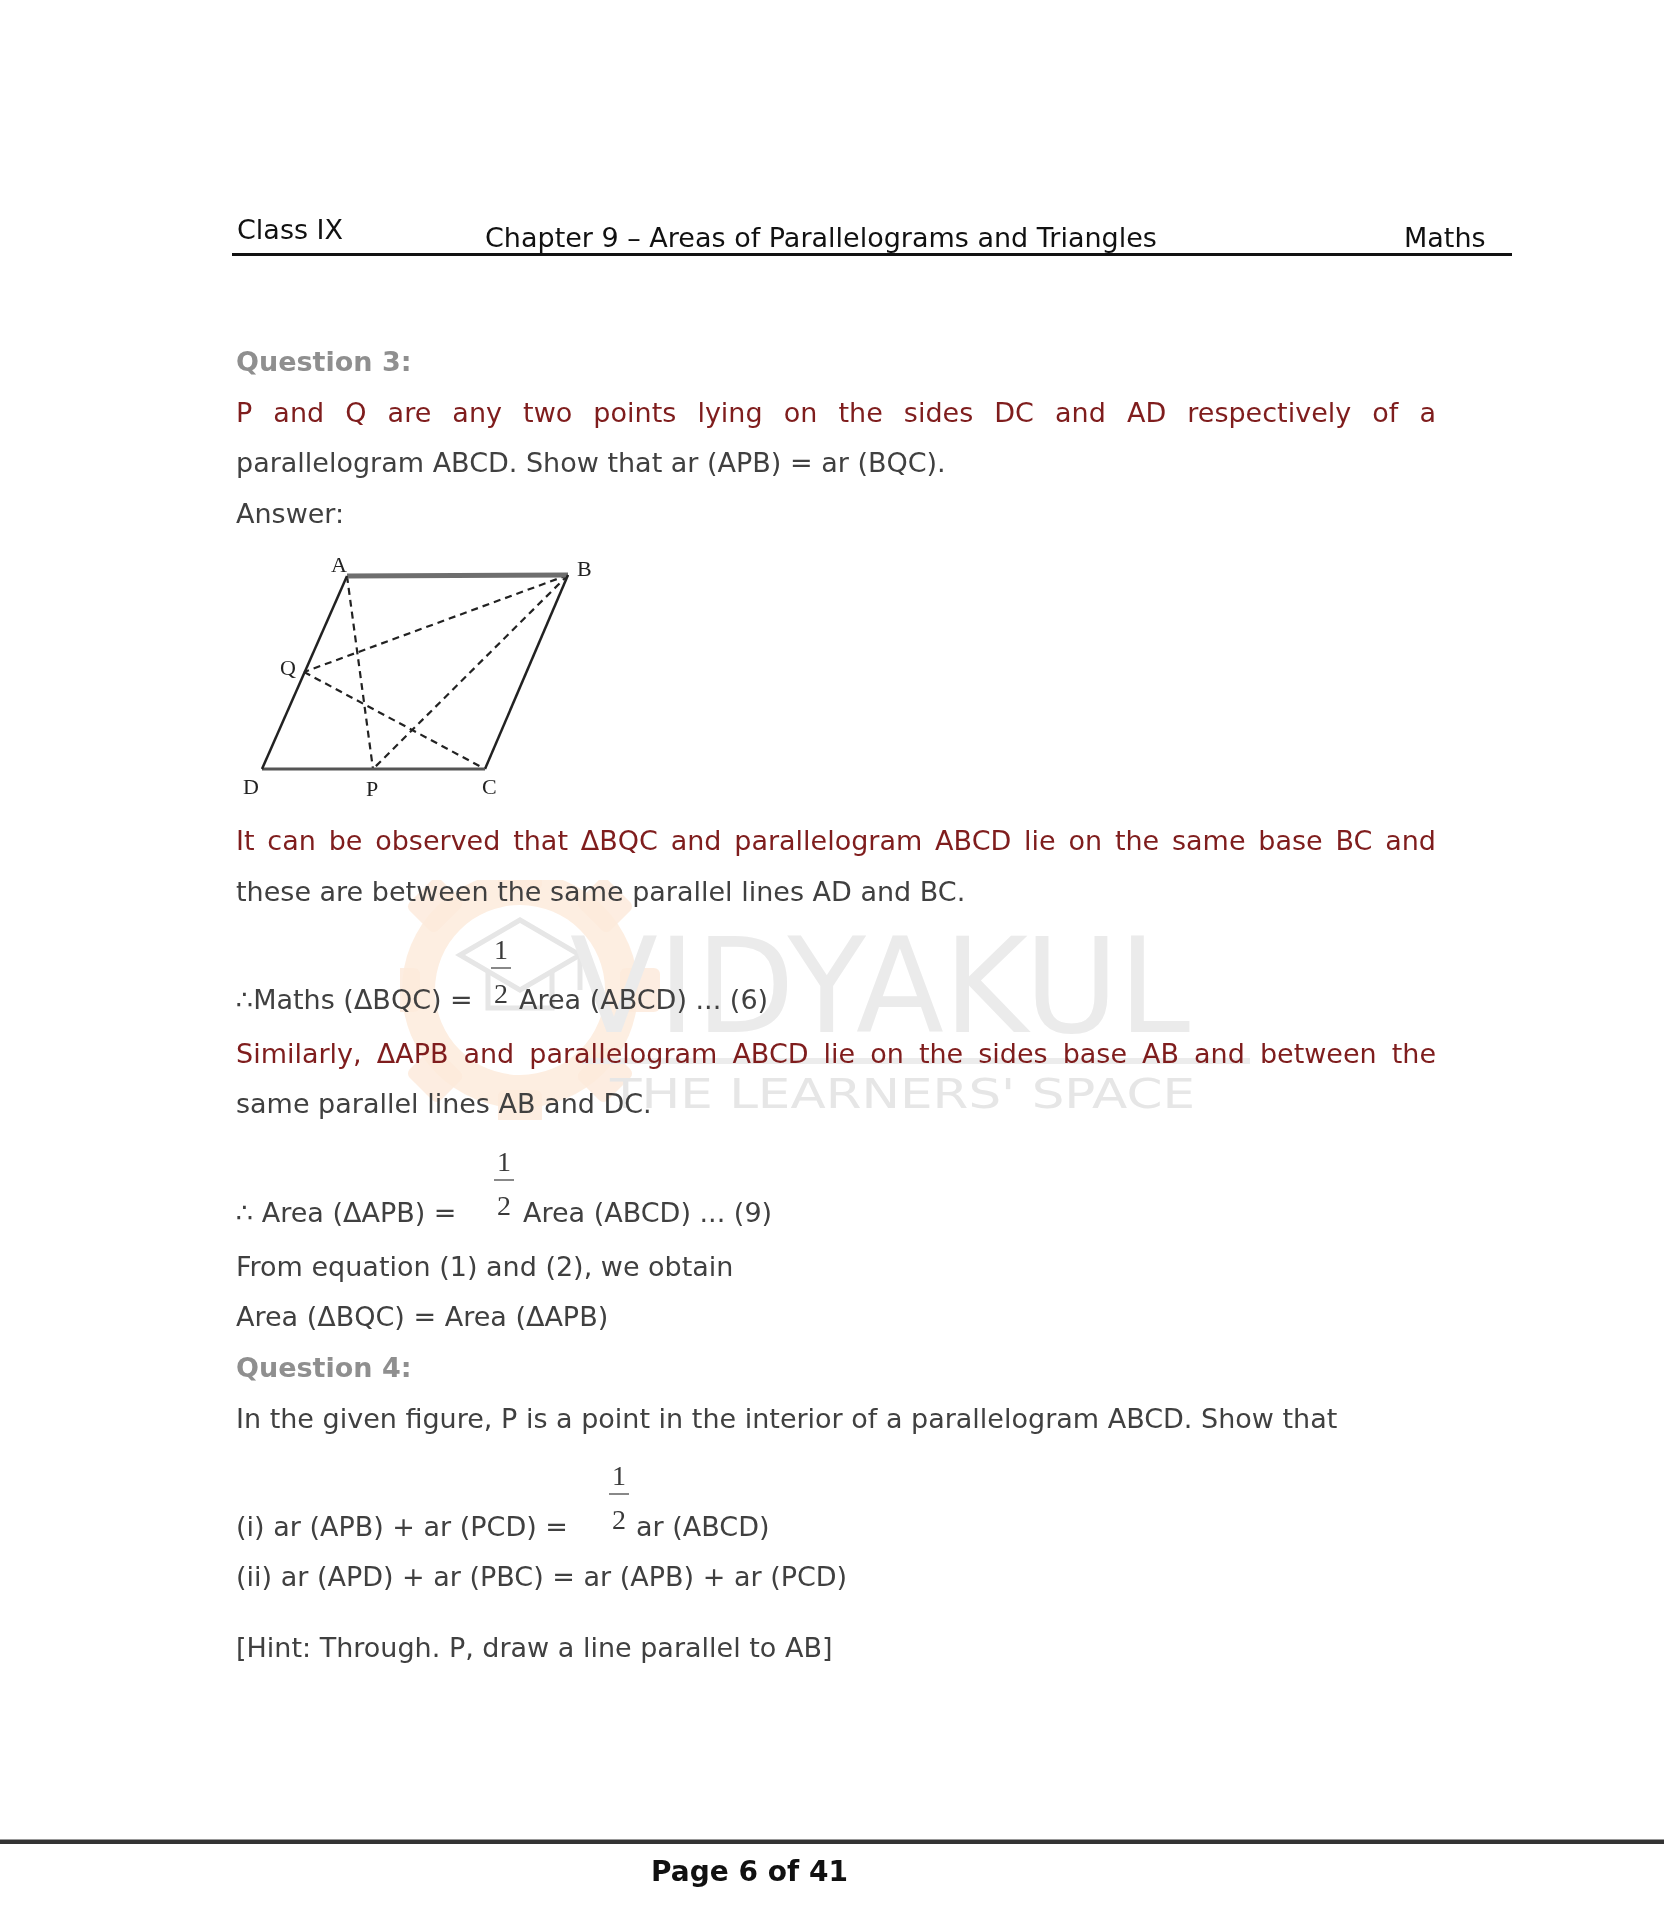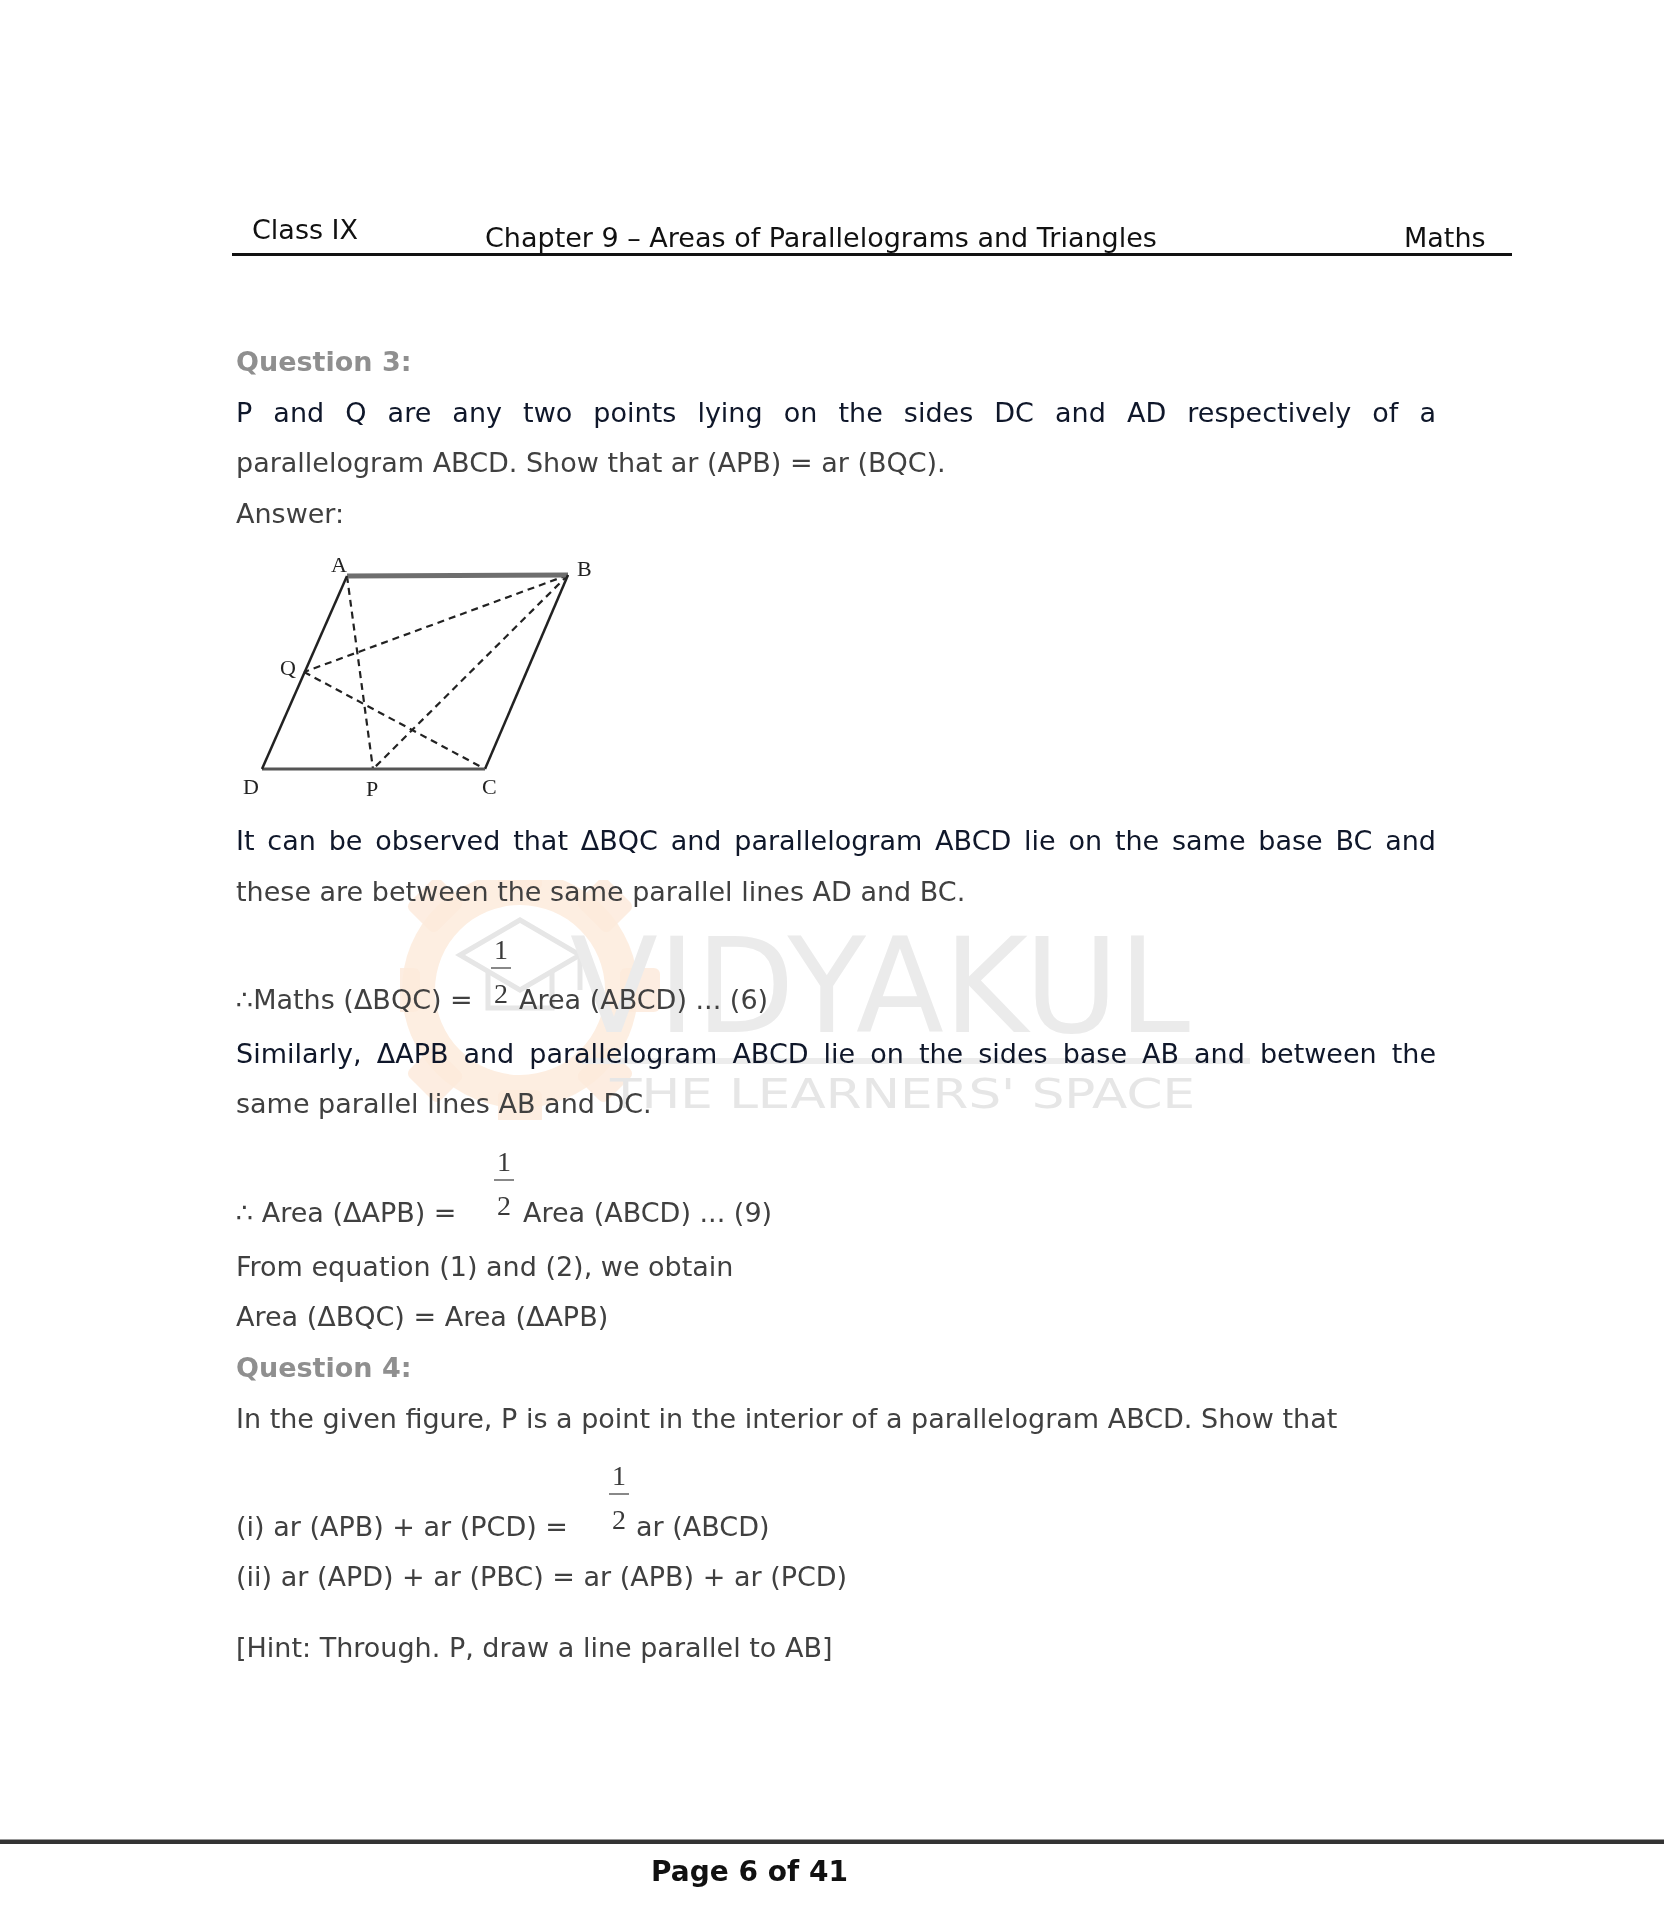--- a/index.html
+++ b/index.html
@@ -7,21 +7,21 @@
       width: 1664px; height: 1915px; position: relative; overflow: hidden;
       background: #ffffff; color: #111111;
       font-family: "DejaVu Sans", sans-serif;
     }
     .abs { position: absolute; white-space: nowrap; }
     .txt { font-size: 27px; line-height: 1; color: #404040; }
     .qhead { font-size: 27px; font-weight: bold; color: #8f8f8f; line-height: 1; }
     .just {
       position: absolute; left: 236px; width: 1200px;
       font-size: 27px; line-height: 1; text-align: justify; text-align-last: justify;
-      white-space: normal; color: #0f172a;
+      white-space: normal; color: #7f1d1d;
     }
     .hdr { font-size: 27px; line-height: 1; color: #111; }
     .rule-top { position: absolute; left: 232px; top: 253px; width: 1280px; height: 3px; background: #111; }
     .rule-bot { position: absolute; left: 0; top: 1839px; width: 1664px; height: 4px; background: #333; border-top: 1px solid #999; }
     .footer { font-size: 28px; font-weight: bold; color: #111; line-height: 1; }
     .frac {
       position: absolute; width: 24px; text-align: center;
       font-family: "Liberation Serif", "DejaVu Serif", serif; font-size: 28px; color: #3a3a3a; line-height: 1;
     }
     .frac .bar { position: absolute; left: 2px; width: 20px; height: 2px; background: #888; }
@@ -56,21 +56,21 @@
         <line x1="60" y1="-35" x2="60" y2="0"></line>
       </g>
     </g>
     <text x="170" y="152" font-family="DejaVu Sans, sans-serif" font-size="132" fill="#ebebeb" textLength="620" lengthAdjust="spacingAndGlyphs">VIDYAKUL</text>
     <rect x="182" y="178" width="668" height="6" fill="#ececec"></rect>
     <text x="210" y="228" font-family="DejaVu Sans, sans-serif" font-size="40" fill="#e6e6e6" textLength="585" lengthAdjust="spacingAndGlyphs">THE LEARNERS' SPACE</text>
   </svg>
 </div>
 
 <header>
-  <span class="abs hdr" style="left:237px; top:216px;margin-left:15px;">Class IX</span>
+  <span class="abs hdr" style="left:237px; top:216px;">Class IX</span>
   <span class="abs hdr" style="left:485px; top:224px;">Chapter 9 – Areas of Parallelograms and Triangles</span>
   <span class="abs hdr" style="left:1404px; top:224px;">Maths</span>
   <div class="rule-top"></div>
 </header>
 
 <section>
   <span class="abs qhead" style="left:236px; top:348px;">Question 3:</span>
   <div class="just" style="top:399px;">P and Q are any two points lying on the sides DC and AD respectively of a</div>
   <span class="abs txt" style="left:236px; top:449px;">parallelogram ABCD. Show that ar (APB) = ar (BQC).</span>
   <span class="abs txt" style="left:236px; top:500px;">Answer:</span>

